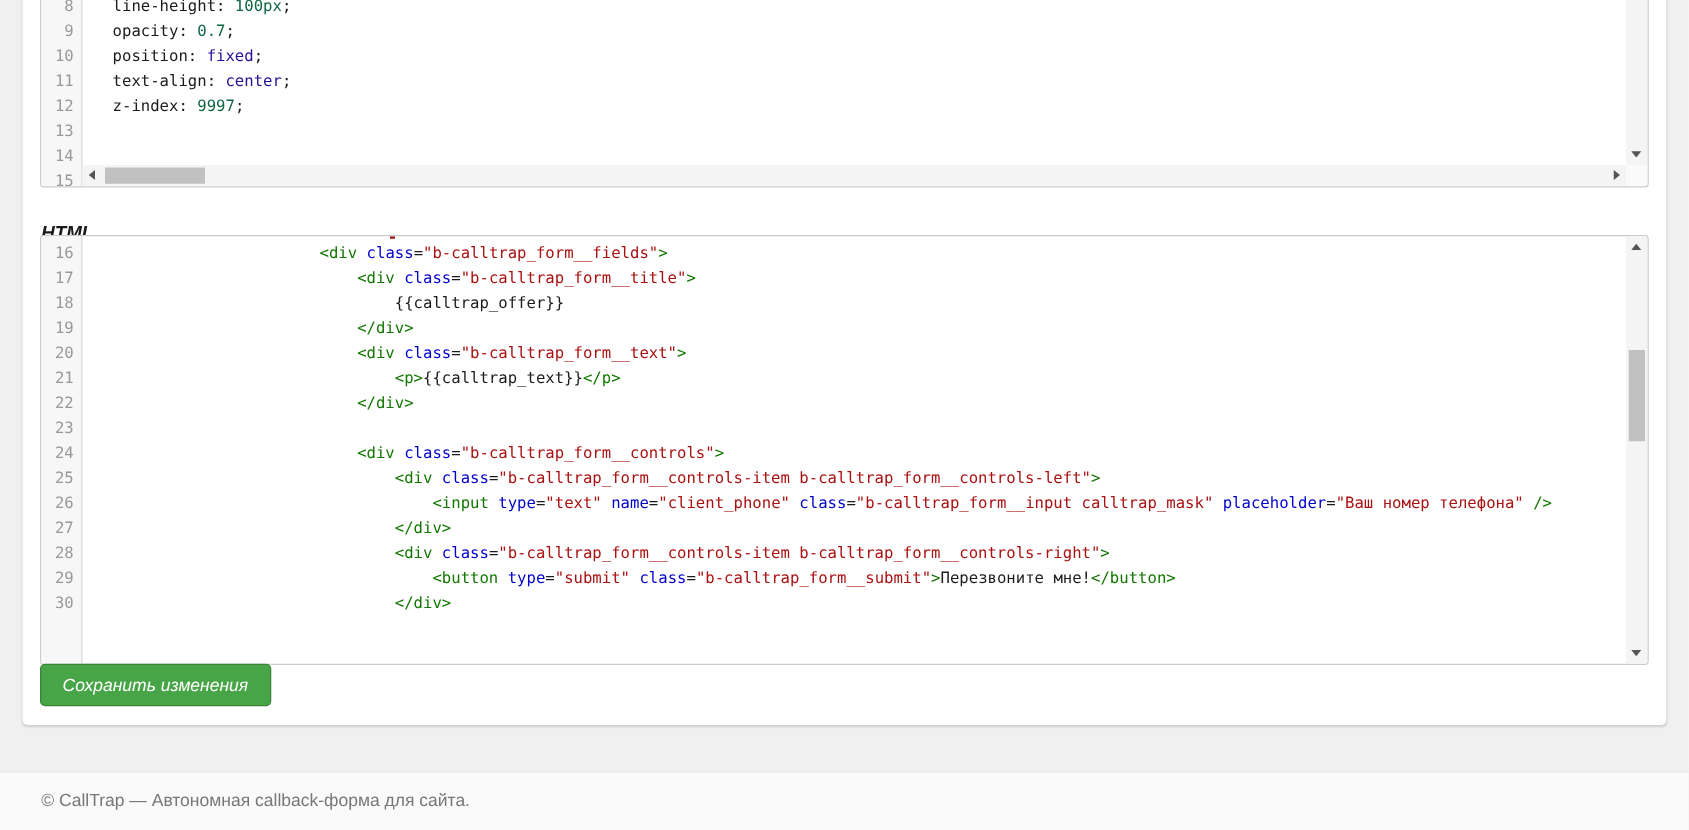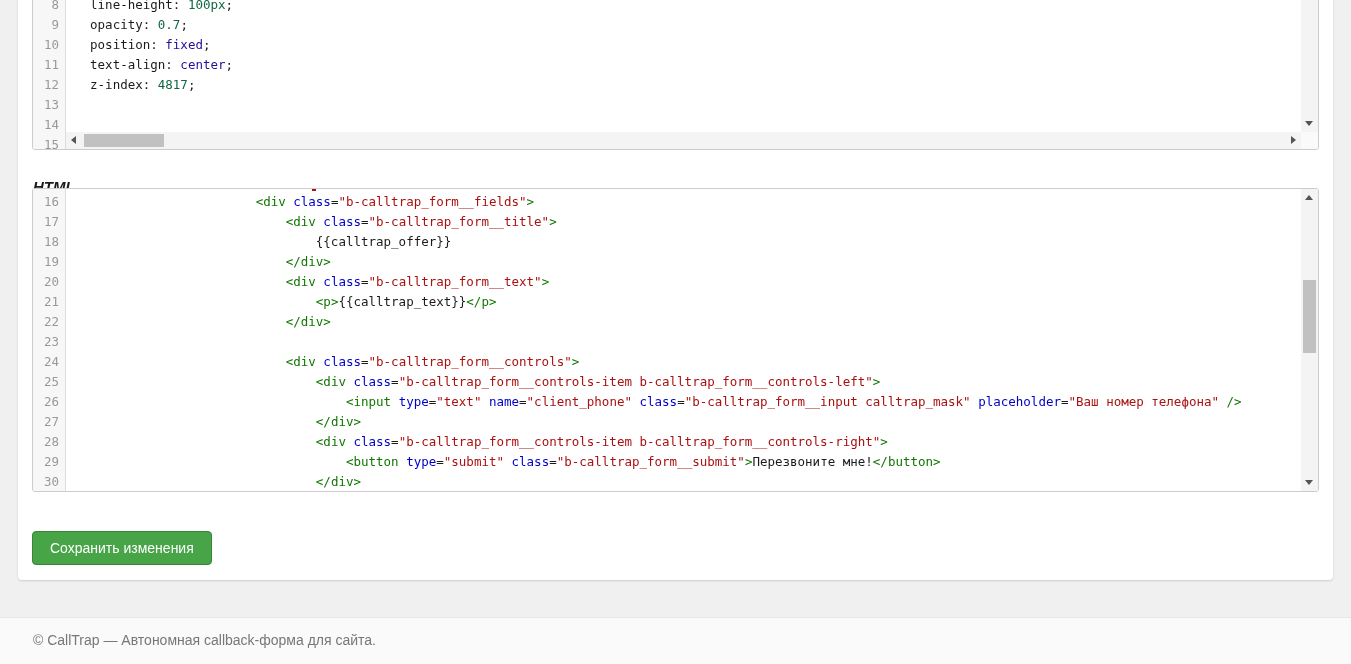--- a/index.html
+++ b/index.html
@@ -20,21 +20,21 @@
 
   
   .editor {
     position:absolute; left:32px; width:1287px;
     background:#fff; border:1px solid #ccc; border-radius:3px;
     overflow:hidden;
     font-family:"DejaVu Sans Mono", monospace;
     font-size:12.5px;
   }
   #css-editor  { top:-6px;  height:156px; }
-  #html-editor { top:188px; height:304px;text-decoration:underline; }
+  #html-editor { top:188px; height:344px;text-decoration:underline; }
 
   .gutter {
     position:absolute; left:0; top:0; bottom:0; width:33px;
     background:#f7f7f7; border-right:1px solid #ddd;
   }
   .gutter-inner { }
   .ln { height:20px; line-height:20px; text-align:right; padding-right:6px; color:#999; }
 
   .code-pane { position:absolute; left:34px; top:0; right:17px; bottom:0; overflow:hidden; cursor:text; }
   .code-inner { padding-left:8px; }
@@ -85,20 +85,21 @@
     font-size:15px; font-weight:bold; color:#1a1a1a;font-style:italic;
   }
 
   
   #save-btn {
     position:absolute; left:32px; top:531px;
     background:#47a447; border:1px solid #398439; border-radius:4px;
     color:#ffffff; font-size:14px; line-height:18px;
     padding:7px 17px; cursor:pointer;
     font-family:"Liberation Sans", sans-serif;
+    font-style:italic;
   }
 
   
   #footer {
     position:absolute; left:0; right:0; top:617px; height:47px;
     background:#fafafa; border-top:1px solid #e7e7e7;text-align:center;
   }
   #footer .copy {
     position:absolute; left:33px; top:14px;
     font-size:14px; color:#777;
@@ -122,21 +123,21 @@
           <div class="ln">14</div>
           <div class="ln">15</div>
         </div>
     </div>
     <div class="code-pane">
       <div class="code-inner">
           <div class="row"><span class="tok-p">  line-height: </span><span class="tok-n">100px</span><span class="tok-p">;</span></div>
           <div class="row"><span class="tok-p">  opacity: </span><span class="tok-n">0.7</span><span class="tok-p">;</span></div>
           <div class="row"><span class="tok-p">  position: </span><span class="tok-a">fixed</span><span class="tok-p">;</span></div>
           <div class="row"><span class="tok-p">  text-align: </span><span class="tok-a">center</span><span class="tok-p">;</span></div>
-          <div class="row"><span class="tok-p">  z-index: </span><span class="tok-n">4817</span><span class="tok-p">;</span></div>
+          <div class="row"><span class="tok-p">  z-index: </span><span class="tok-n">9997</span><span class="tok-p">;</span></div>
           <div class="row"></div>
         </div>
     </div>
     <div class="vscroll">
       <div class="sbtn down">
           <span class="tri tri-down"></span>
         </div>
     </div>
     <div class="hscroll">
       <div class="sbtn left">

